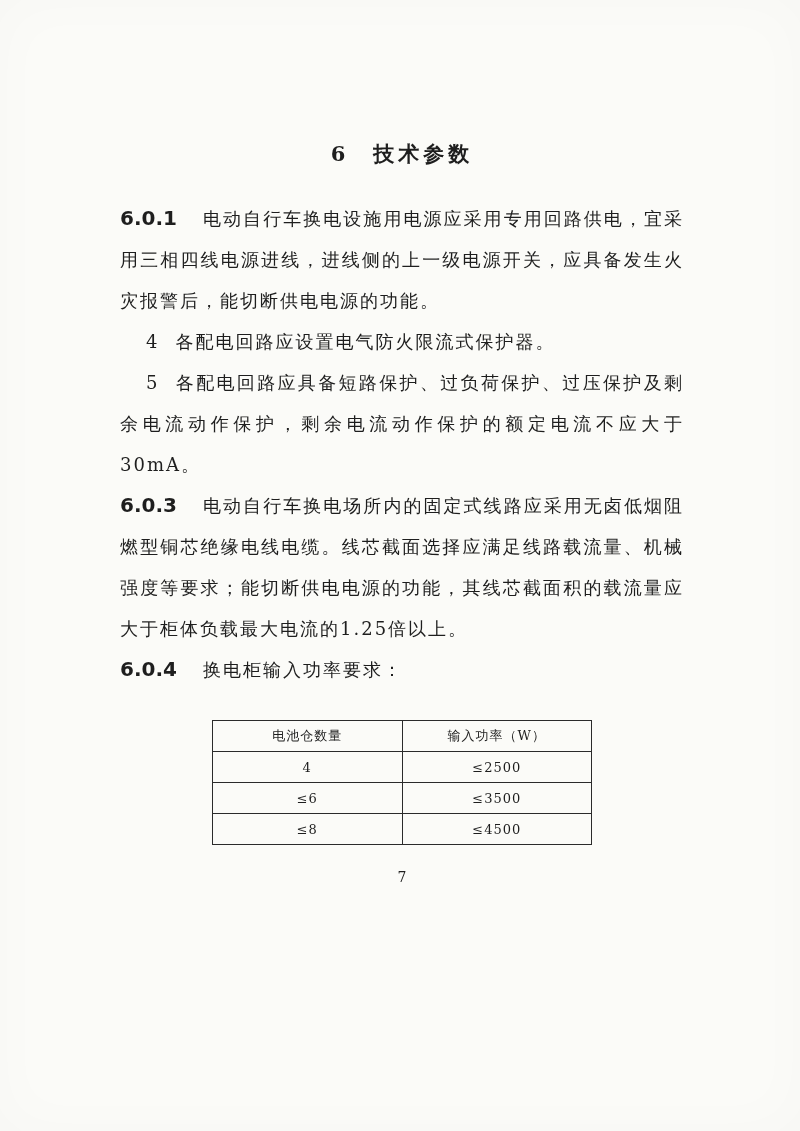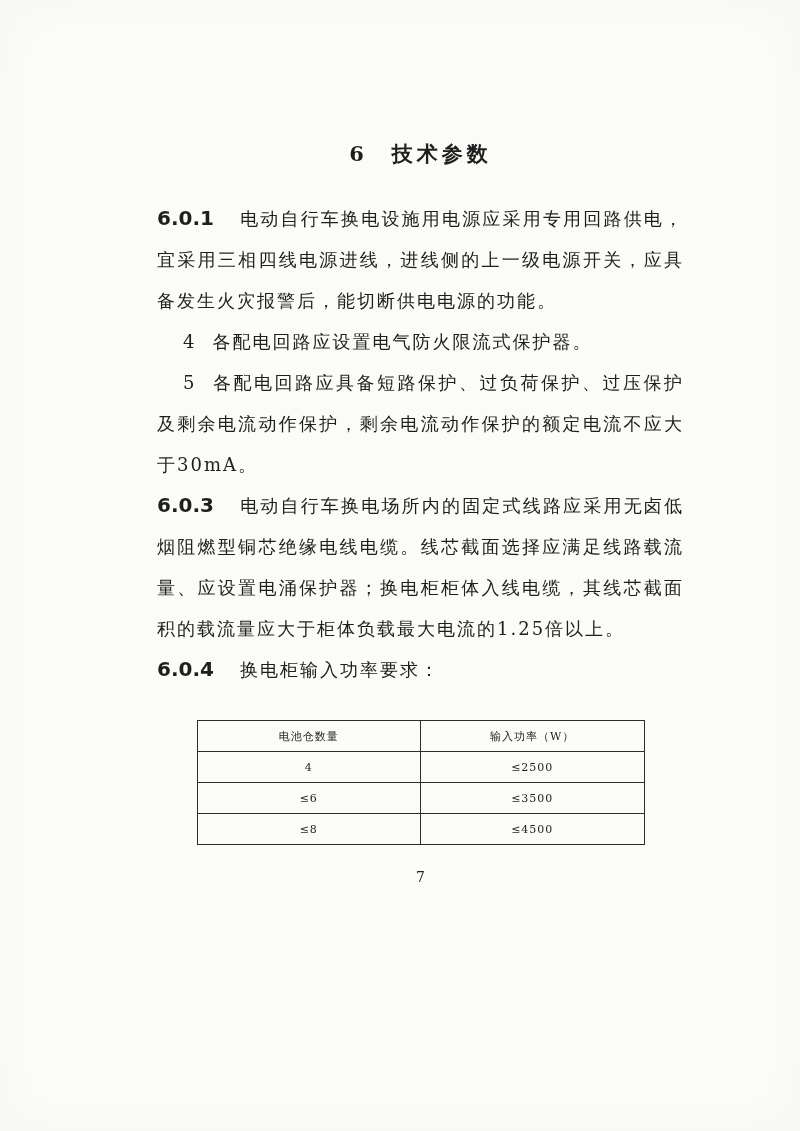--- a/index.html
+++ b/index.html
@@ -9,21 +9,20 @@
   .page {
     width: 800px;
     height: 1131px;
     margin: 0 auto;
     background: #fbfbf8;
     color: #1e1e1e;
     font-family: "DejaVu Serif", "Liberation Serif", serif;
     position: relative;
     overflow: hidden;
     box-shadow: inset 0 0 60px rgba(0,0,0,0.02);
-    padding-left: 37px;
   }
 
   .content { padding: 140px 116px 0 120px; }
 
   .doc-title {
     text-align: center;
     font-size: 21px;
     font-weight: 700;
     line-height: 28px;
     margin: 0 0 30px 0;
@@ -46,23 +45,23 @@
     letter-spacing: 0;
     margin-right: 26px;
   }
 
   .list-item { text-indent: 26px; }
   .item-num { margin-right: 18px; letter-spacing: 0; }
 
   .power-table {
     border-collapse: collapse;
     table-layout: fixed;
-    width: 448px;
+    width: 380px;
     margin: 30px auto 0 auto;
-    font-size: 11px;
+    font-size: 13px;
     letter-spacing: 1px;
   }
   .power-table th, .power-table td {
     border: 1px solid #2b2b2b;
     text-align: center;
     vertical-align: middle;
     height: 31px;
     padding: 1px 4px;
     font-weight: 400;
   }
@@ -85,21 +84,21 @@
     <p class="para"><span class="clause-label">6.0.1</span><span>电动自行车换电设施用电源应采用专用回路供电，宜采用三相四线电源进线，进线侧的上一级电源开关，应具备发生火灾报警后，能切断供电电源的功能。</span></p>
 
 
 
 
 
     <p class="list-item"><span class="item-num">4</span><span>各配电回路应设置电气防火限流式保护器。</span></p>
 
     <p class="list-item"><span class="item-num">5</span><span>各配电回路应具备短路保护、过负荷保护、过压保护及剩余电流动作保护，剩余电流动作保护的额定电流不应大于30mA。</span></p>
 
-    <p class="para"><span class="clause-label">6.0.3</span><span>电动自行车换电场所内的固定式线路应采用无卤低烟阻燃型铜芯绝缘电线电缆。线芯截面选择应满足线路载流量、应设置电涌保护器；换电柜柜体入线电缆，其线芯截面积的载流量应大于柜体负载最大电流的1.25倍以上。</span></p>
+    <p class="para"><span class="clause-label">6.0.3</span><span>电动自行车换电场所内的固定式线路应采用无卤低烟阻燃型铜芯绝缘电线电缆。线芯截面选择应满足线路载流量、机械强度等要求；能切断供电电源的功能，其线芯截面积的载流量应大于柜体负载最大电流的1.25倍以上。</span></p>
 
     <p class="para"><span class="clause-label">6.0.4</span><span>换电柜输入功率要求：</span></p>
 
     <table class="power-table">
       <thead>
         <tr>
           <th>电池仓数量</th>
           <th>输入功率（W）</th>
         </tr>
       </thead>

